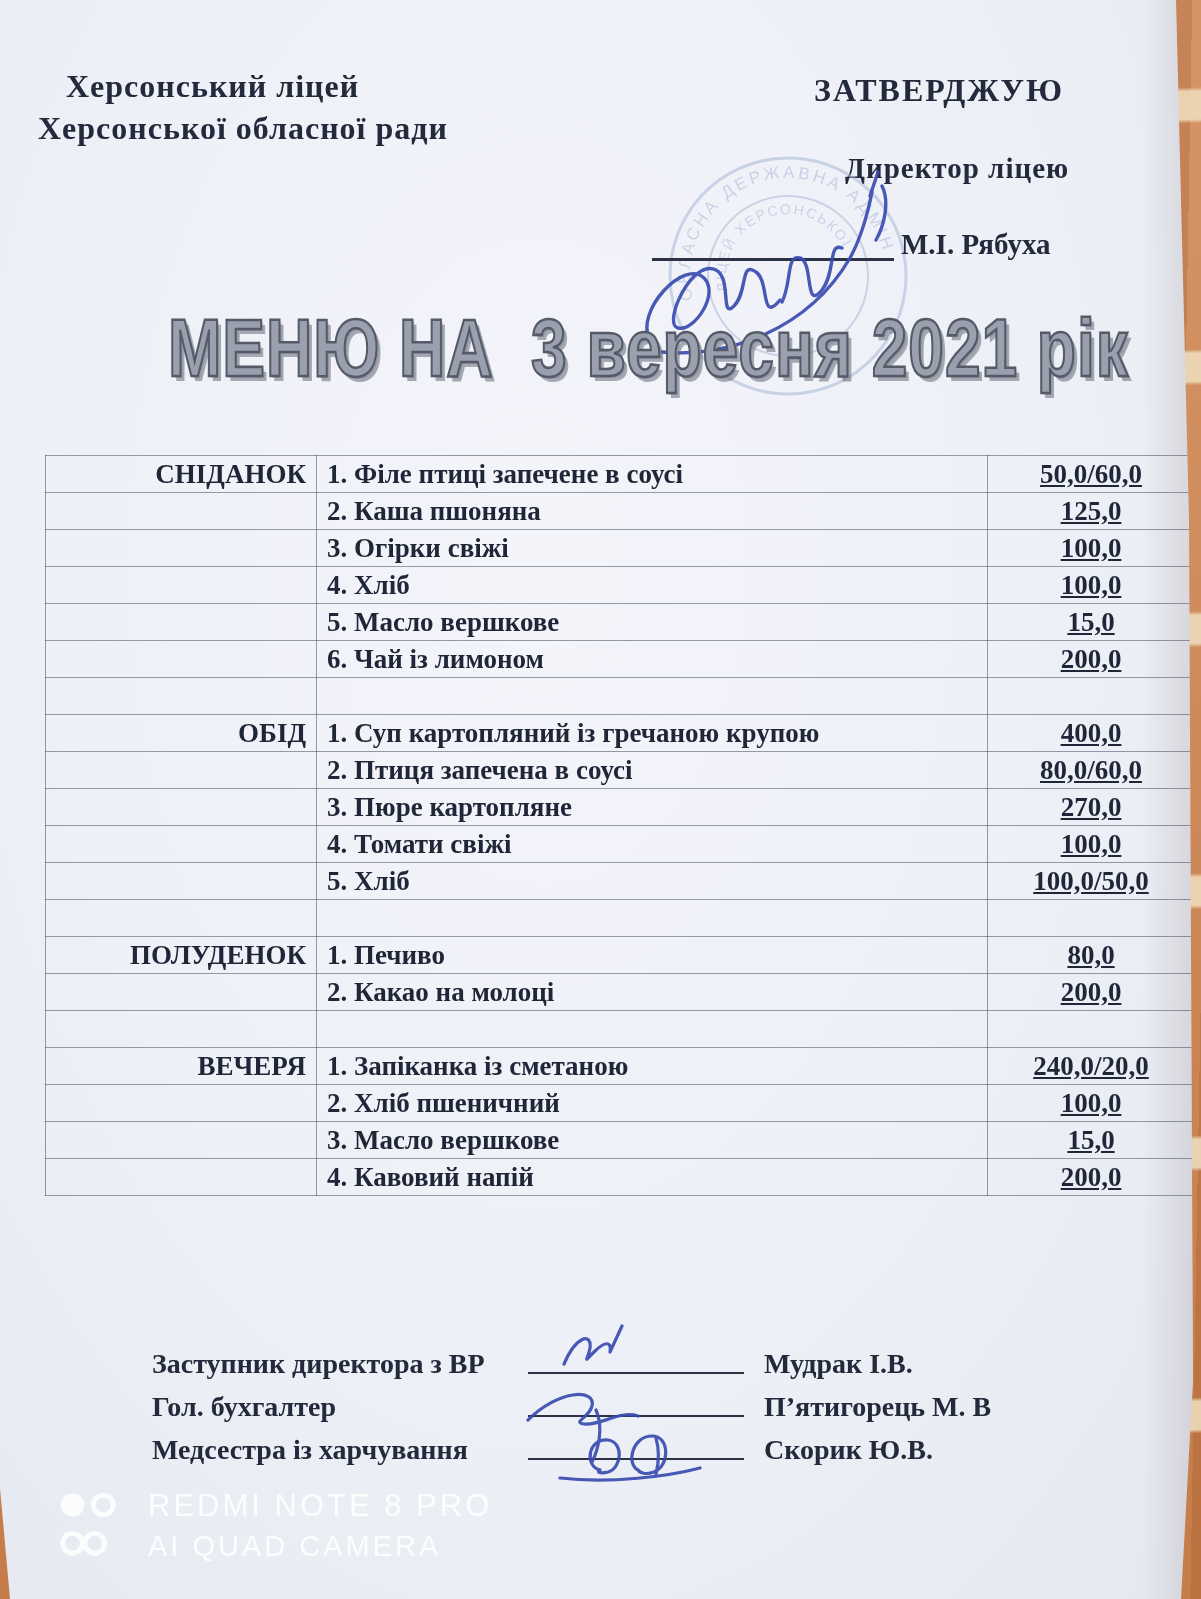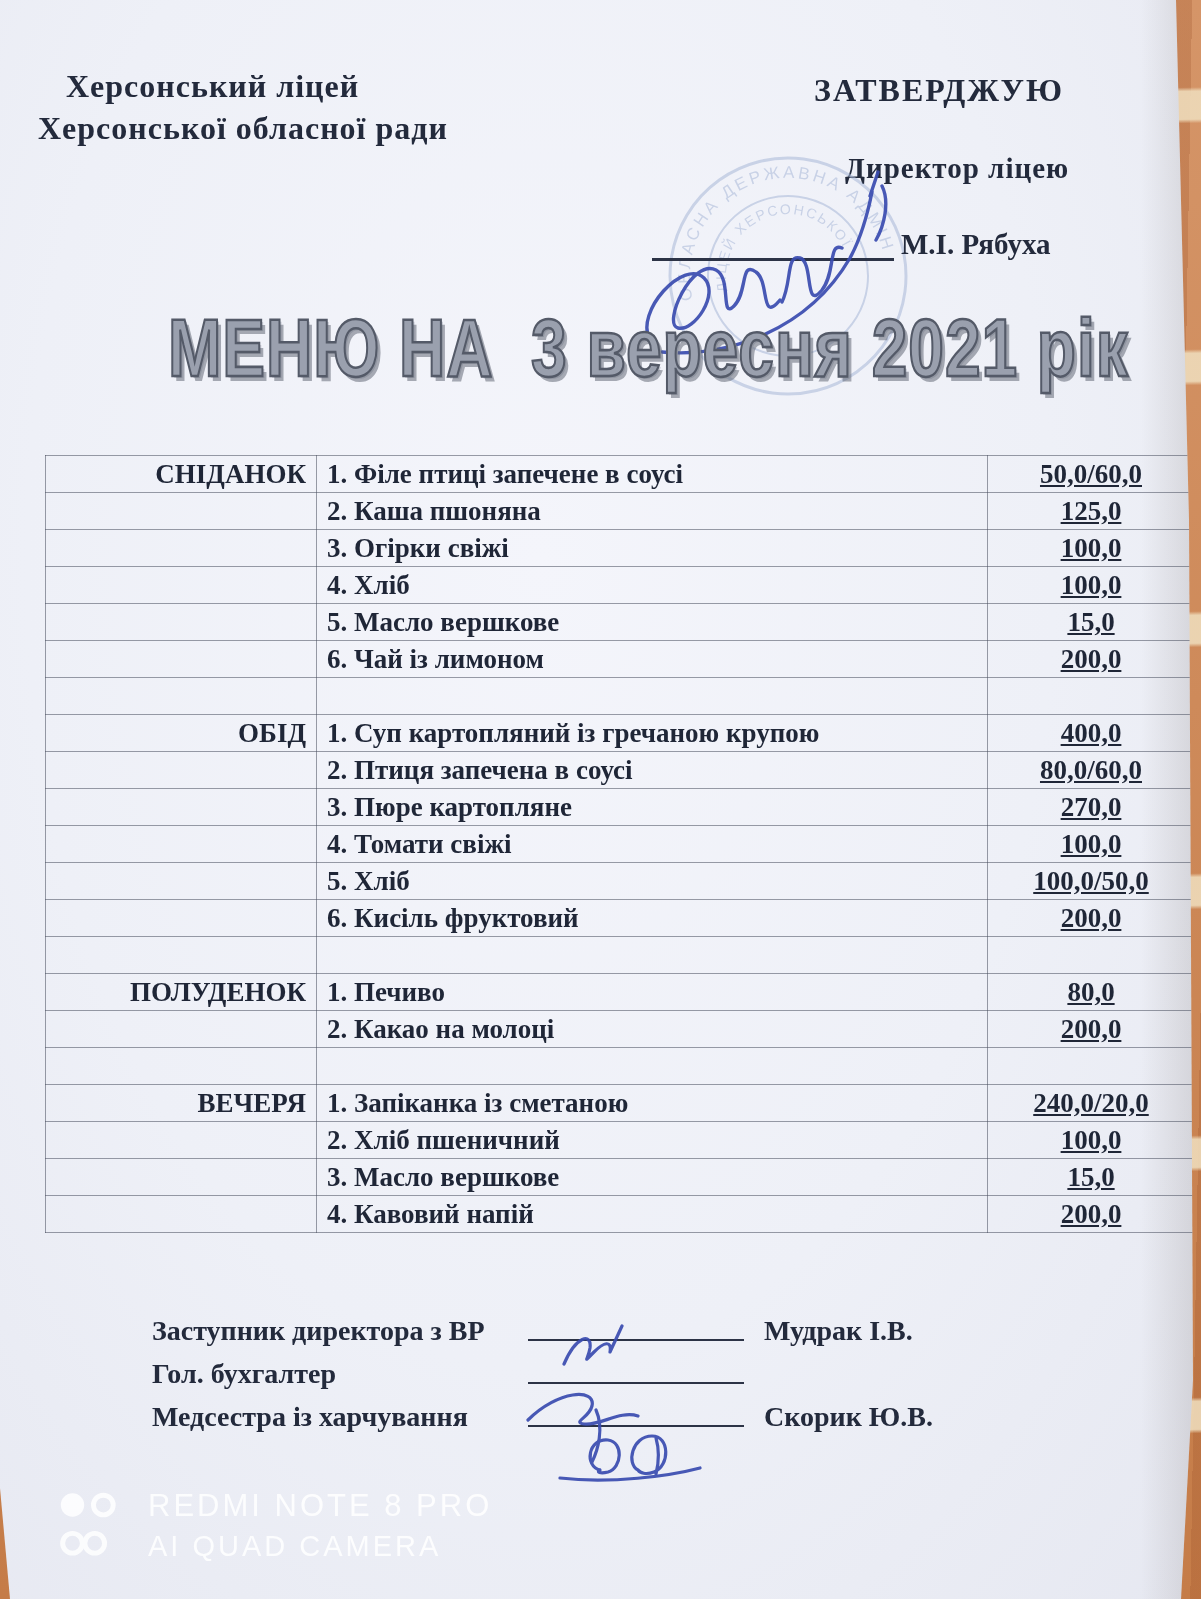--- a/index.html
+++ b/index.html
@@ -64,21 +64,21 @@
     border:1px solid rgba(72,78,94,.55);
     height:36px;padding:0 10px;
     font-size:27px;font-weight:700;color:#1f2637;
     overflow:hidden;white-space:nowrap;
   }
   td.c-meal{width:250px;text-align:right;font-size:28px;}
   td.c-dish{width:650px;text-align:left;padding-left:14px;margin-left:28px;}
   td.c-qty{width:186px;text-align:center;text-decoration:underline;}
 
   
-  .foot{position:absolute;left:152px;top:1304px;width:940px;}
+  .foot{position:absolute;left:152px;top:1337px;width:940px;}
   .foot-row{display:grid;grid-template-columns:376px 226px auto;height:43px;align-items:end;}
   .foot-role{font-size:28px;font-weight:700;color:#232a3c;}
   .foot-line{border-bottom:2.5px solid #2c3346;height:30px;margin:0 10px 6px 0;}
   .foot-name{font-size:28px;font-weight:700;color:#232a3c;padding-left:10px;}
   .sig-bottom-svg{position:absolute;left:500px;top:1318px;width:260px;height:165px;}
 
   
   .watermark{position:absolute;left:56px;top:1486px;display:flex;align-items:center;gap:22px;}
   .wm-text{font-family:"Liberation Sans","DejaVu Sans",sans-serif;color:rgba(255,255,255,.86);}
   .wm-line1{font-size:31px;letter-spacing:3px;line-height:40px;}
@@ -182,25 +182,20 @@
           <td class="c-dish">4. Томати свіжі</td>
           <td class="c-qty">100,0</td>
         </tr>
         <tr>
           <td class="c-meal"></td>
           <td class="c-dish">5. Хліб</td>
           <td class="c-qty">100,0/50,0</td>
         </tr>
         <tr>
           <td class="c-meal"></td>
-          <td class="c-dish">6. Кисіль фруктовий</td>
-          <td class="c-qty">200,0</td>
-        </tr>
-        <tr>
-          <td class="c-meal"></td>
           <td class="c-dish"></td>
           <td class="c-qty"></td>
         </tr>
         <tr>
           <td class="c-meal">ПОЛУДЕНОК</td>
           <td class="c-dish">1. Печиво</td>
           <td class="c-qty">80,0</td>
         </tr>
         <tr>
           <td class="c-meal"></td>
@@ -237,20 +232,21 @@
 
   <div class="foot">
       <div class="foot-row">
         <div class="foot-role">Заступник директора з ВР</div>
         <div class="foot-line"></div>
         <div class="foot-name">Мудрак І.В.</div>
       </div>
       <div class="foot-row">
         <div class="foot-role">Гол. бухгалтер</div>
         <div class="foot-line"></div>
+        <div class="foot-name">П’ятигорець М. В</div>
       </div>
       <div class="foot-row">
         <div class="foot-role">Медсестра із харчування</div>
         <div class="foot-line"></div>
         <div class="foot-name">Скорик Ю.В.</div>
       </div>
     </div>
 
   <svg class="sig-bottom-svg" viewBox="0 0 260 165">
     <g fill="none" stroke="#3a4cb0" stroke-width="3.2" stroke-linecap="round" stroke-linejoin="round" opacity=".92">

